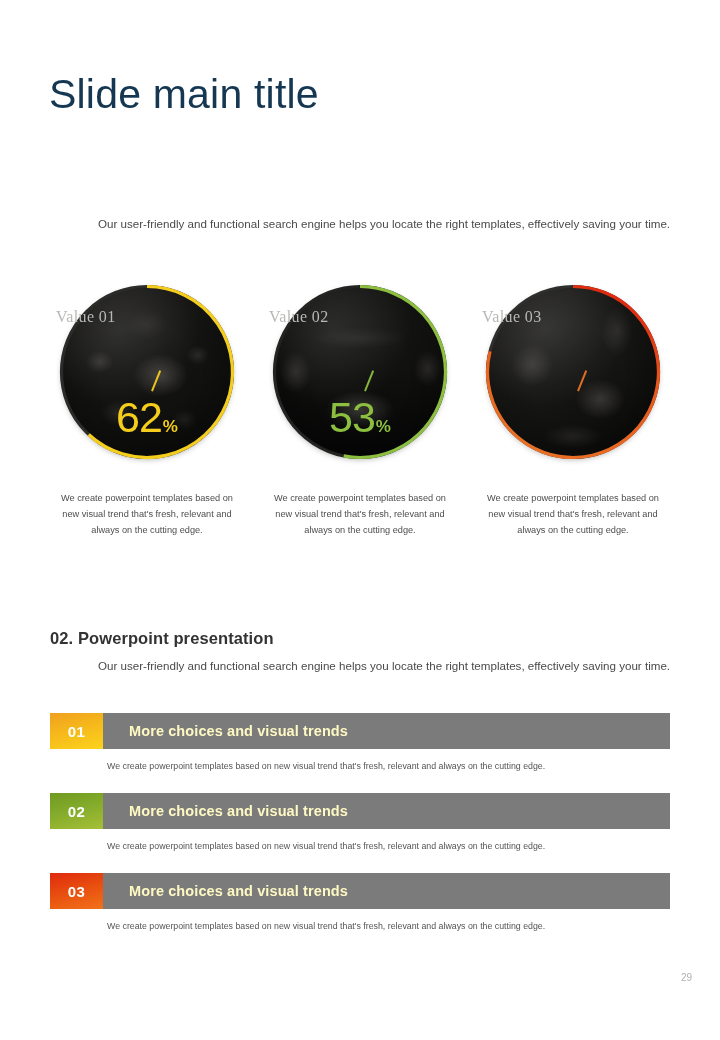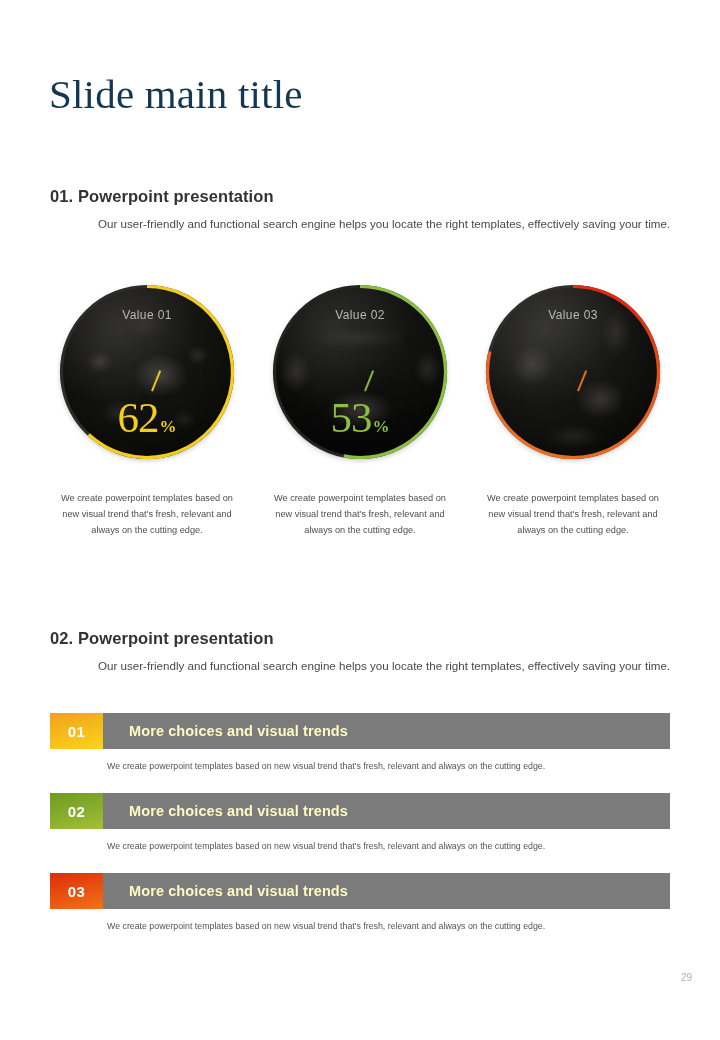--- a/index.html
+++ b/index.html
@@ -19,21 +19,21 @@
     position: absolute;
     inset: 0;
     background: #ffffff;
   }
 
   
   .slide-title {
     position: absolute;
     left: 49px;
     top: 72px;
-    font-family: Liberation Serif, serif;
+    font-family: Liberation Sans, sans-serif;
     font-size: 41px;
     font-weight: 400;
     color: #153751;
     letter-spacing: 0.2px;
     line-height: 1.1;
     white-space: nowrap;
   }
 
   
   .section-heading {
@@ -135,32 +135,32 @@
     top: 0;
     width: 182px;
     height: 182px;
   }
 
   .donut-label {
     position: absolute;
     left: 0;
     top: 27px;
     width: 182px;
-    text-align: center;
-    font-size: 12px;
+    font-size: 16px;
     color: #b8b8b6;
     letter-spacing: 0.4px;
+    font-family: Liberation Serif, serif;
   }
   .donut-value {
     position: absolute;
     left: 0;
     bottom: 24px;
     width: 182px;
     text-align: center;
-    font-family: Liberation Serif, serif;
+    font-family: Liberation Sans, sans-serif;
     font-size: 43px;
     font-weight: 400;
     line-height: 1;
     letter-spacing: -1px;
   }
   .donut-value .pct {
     font-size: 17px;
     font-weight: bold;
     letter-spacing: 0;
     vertical-align: baseline;
@@ -246,21 +246,20 @@
     color: #b0b0b0;
   }
 </style>
 </head>
 <body>
 
 <div class="slide">
 
   <div class="slide-title">Slide main title</div>
 
-  <div class="section-heading" id="sec1-heading">01. Powerpoint presentation</div>
   <div class="section-sub" id="sec1-sub">Our user-friendly and functional search engine helps you locate the right templates, effectively saving your time.</div>
 
   <div class="circles-row">
 
     <div class="donut c1">
       <div class="donut-photo">
         <div class="photo-base photo-1"></div>
         <div class="photo-shade"></div>
       </div>
       <svg class="donut-ring" viewBox="0 0 182 182">

